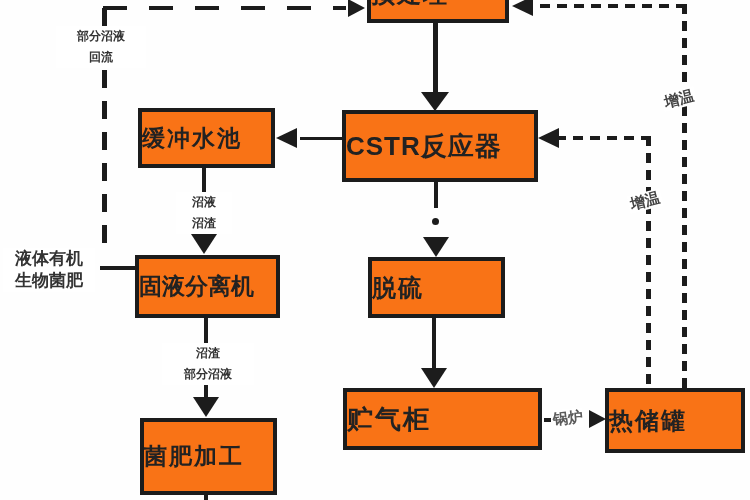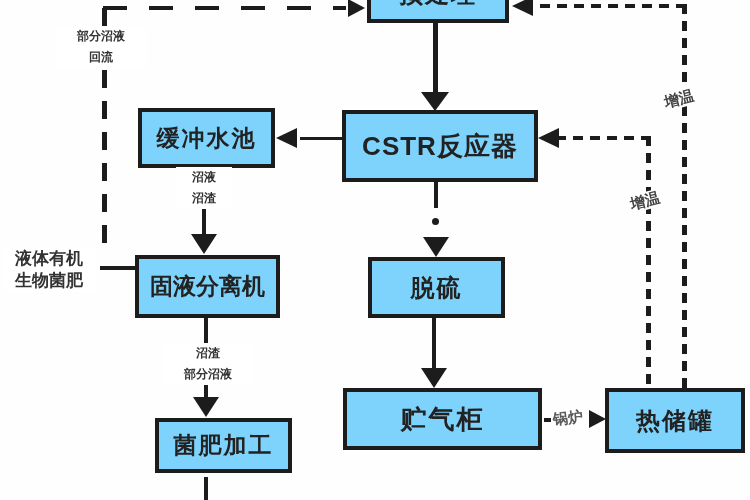--- a/index.html
+++ b/index.html
@@ -11,22 +11,22 @@
     position:relative;
     width:750px;height:500px;
     background:#fefefe;
     overflow:hidden;
     font-family:"Liberation Sans","DejaVu Sans",sans-serif;
     color:var(--ink);
   }
   .box{
     position:absolute;
     border:4px solid var(--ink);
-    background:#7dd3fc;
-    display:flex;align-items:center;justify-content:center;
+    background:#f97316;
+    display:flex;align-items:center;justify-content:flex-start;
     box-sizing:border-box;
     z-index:3;
   }
   .box span{
     font-weight:600;
     letter-spacing:2px;
     color:#222;
   }
   .ln{position:absolute;background:var(--ink);z-index:1;}
   .dashv{
@@ -123,28 +123,28 @@
   </div>
 
   <div class="box" style="left:605px;top:388px;width:140px;height:65px">
     <span style="font-size:24px">热储罐</span>
   </div>
 
   <div class="box" style="left:343px;top:388px;width:199px;height:62px">
     <span style="font-size:26px">贮气柜</span>
   </div>
 
-  <div class="box" style="left:155px;top:418px;width:137px;height:55px">
+  <div class="box" style="left:140px;top:418px;width:137px;height:77px">
     <span style="font-size:23px">菌肥加工</span>
   </div>
 
   <div class="lbl lbl-sm" style="left:56px;top:26px;width:90px">部分沼液
 回流</div>
 
-  <div class="lbl lbl-sm" style="left:176px;top:167px;width:56px">沼液
+  <div class="lbl lbl-sm" style="left:176px;top:192px;width:56px">沼液
 沼渣</div>
 
   <div class="lbl" style="left:3px;top:248px;width:92px;font-size:17px;line-height:22px">液体有机
 生物菌肥</div>
 
   <div class="lbl lbl-sm" style="left:162px;top:343px;width:92px">沼渣
 部分沼液</div>
 
   <div class="lbl lbl-tilt" style="left:662px;top:90px">增温</div>
 

